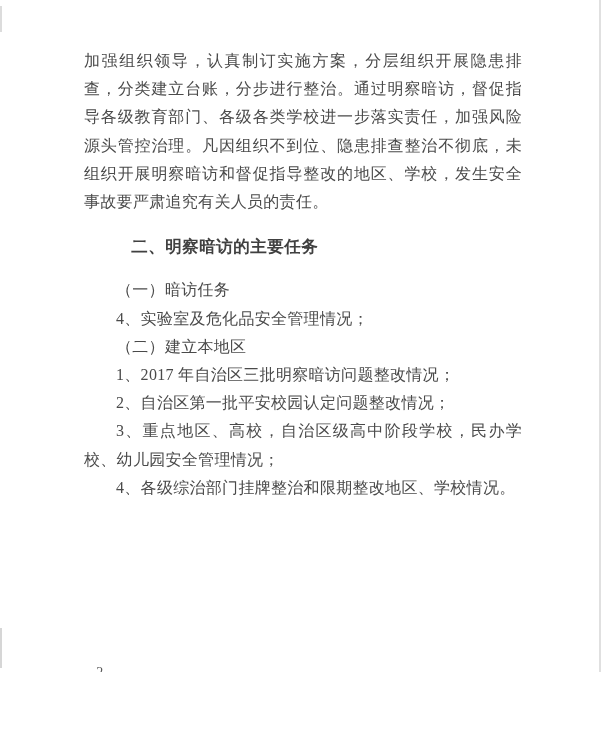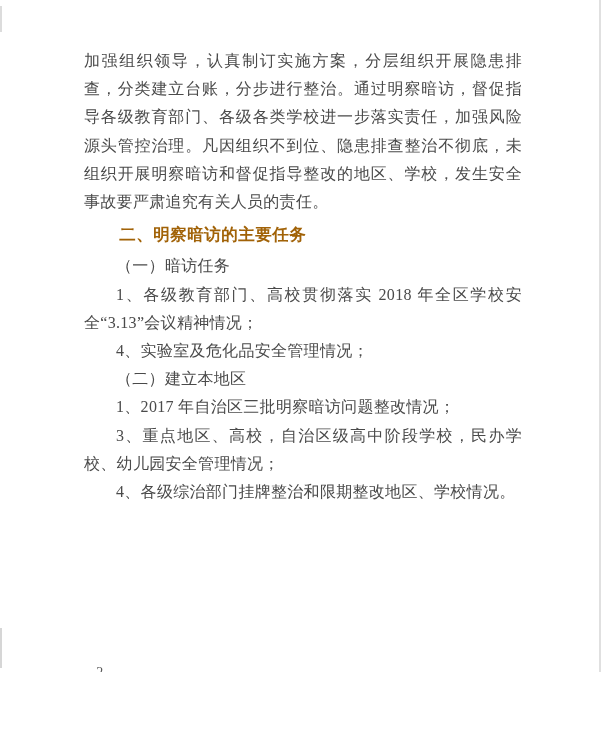--- a/index.html
+++ b/index.html
@@ -26,25 +26,25 @@
     font-size: 16px;
     line-height: 28.2px;
     color: #4a4a4a;
     text-align: justify;
     letter-spacing: 0.3px;
   }
   .indent {
     text-indent: 2em;
   }
   .heading {
-    margin: 4px;
+    margin: 16px;
     font-size: 16.5px;
     line-height: 28.2px;
     font-weight: bold;
-    color: #a16207;
+    color: #404040;
     font-family: "Liberation Sans", "DejaVu Sans", sans-serif;
     text-indent: 1.9em;
     letter-spacing: 0.5px;
   }
   .page-number {
     position: absolute;
     left: 84px;
     top: 663px;
     font-size: 14px;
     line-height: 20px;
@@ -83,31 +83,31 @@
 <div class="page">
 
   <div class="content">
 
     <p class="body-text">加强组织领导，认真制订实施方案，分层组织开展隐患排查，分类建立台账，分步进行整治。通过明察暗访，督促指导各级教育部门、各级各类学校进一步落实责任，加强风险源头管控治理。凡因组织不到位、隐患排查整治不彻底，未组织开展明察暗访和督促指导整改的地区、学校，发生安全事故要严肃追究有关人员的责任。</p>
 
     <p class="heading">二、明察暗访的主要任务</p>
 
     <p class="body-text indent">（一）暗访任务</p>
 
-    <p class="body-text indent">1、各级教育部门、高校贯彻落实 2018 年全区学校安全“3.13”会议精神情况；</p>
 
 
 
     <p class="body-text indent">4、实验室及危化品安全管理情况；</p>
 
 
     <p class="body-text indent">（二）建立本地区</p>
 
     <p class="body-text indent">1、2017 年自治区三批明察暗访问题整改情况；</p>
 
+    <p class="body-text indent">2、自治区第一批平安校园认定问题整改情况；</p>
 
     <p class="body-text indent">3、重点地区、高校，自治区级高中阶段学校，民办学校、幼儿园安全管理情况；</p>
 
     <p class="body-text indent">4、各级综治部门挂牌整治和限期整改地区、学校情况。</p>
 
 
   </div>
 
   <div class="page-number">- 2 -</div>
 

